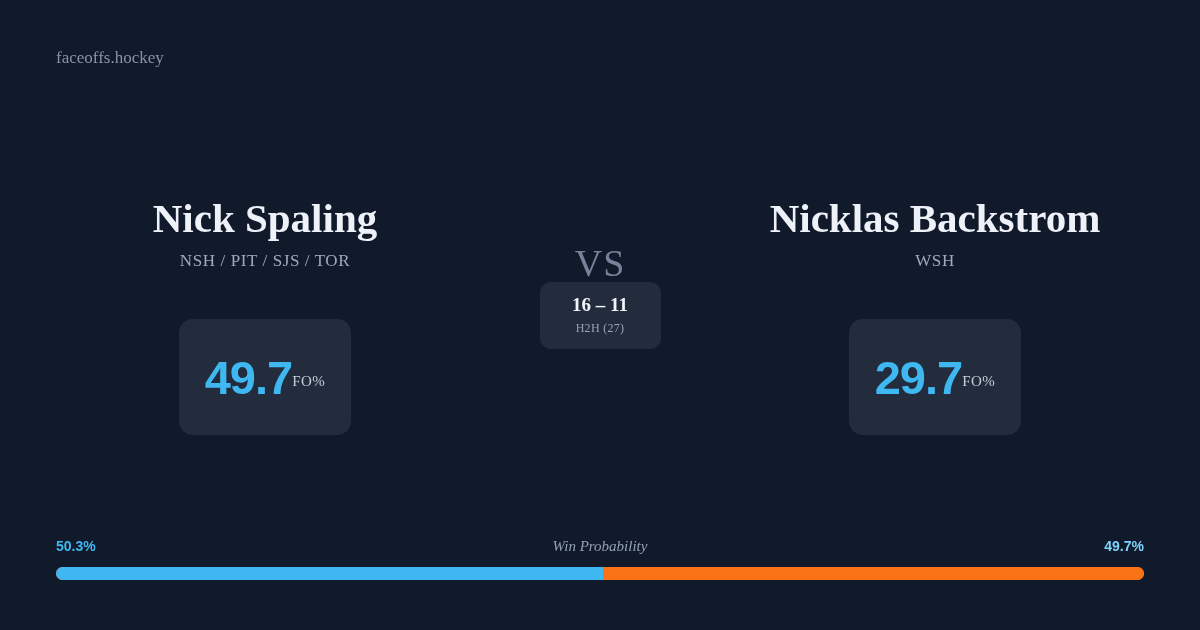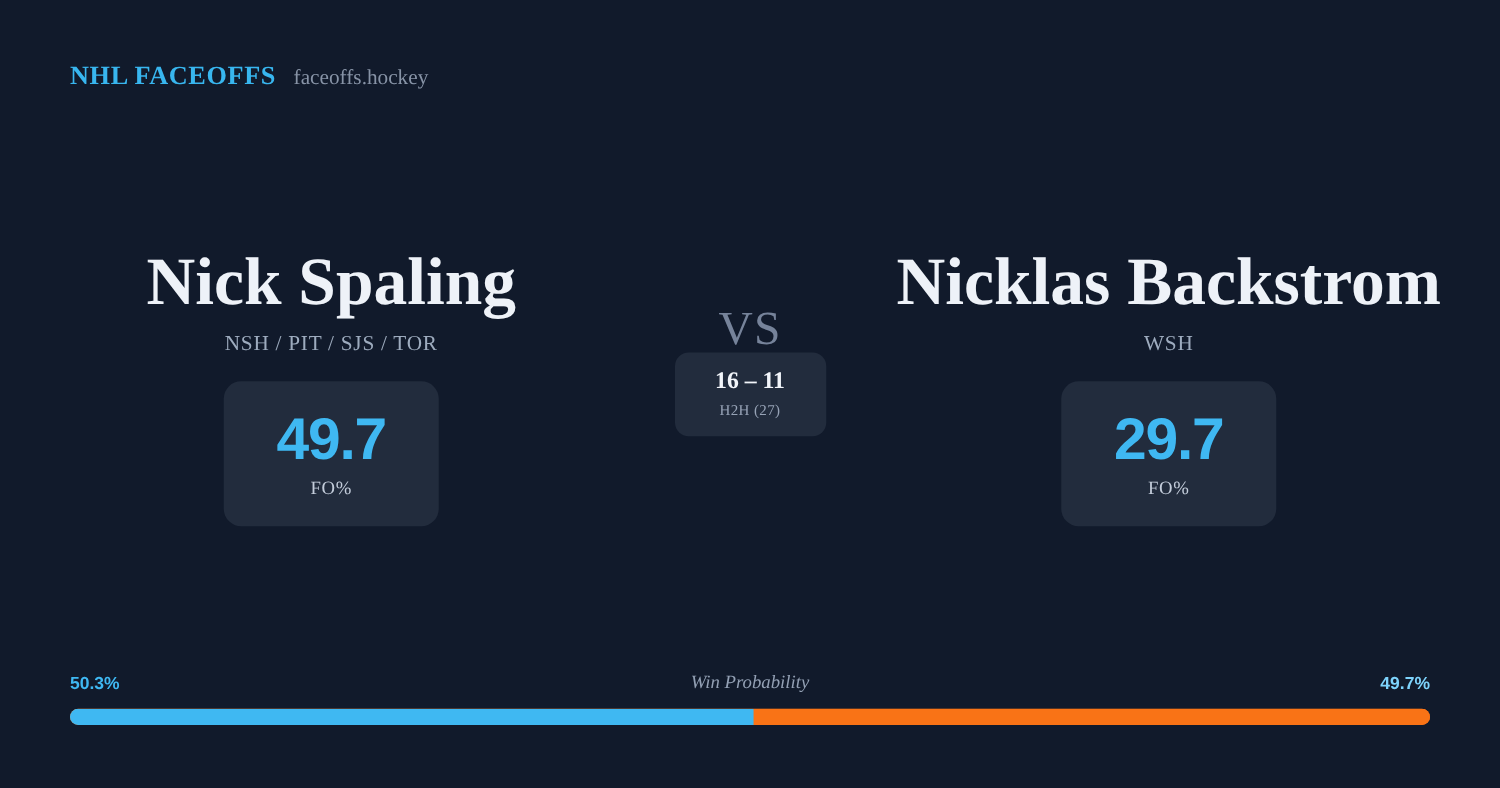--- a/index.html
+++ b/index.html
@@ -53,43 +53,42 @@
   .side {
     width: 470px;
     display: flex;
     flex-direction: column;
     align-items: center;
   }
 
   .player-name {
     font-family: "Liberation Serif", serif;
     font-weight: bold;
-    font-size: 54px;
+    font-size: 41px;
     line-height: 1.08;
     color: #eef2f8;
     white-space: nowrap;
   }
 
   .player-teams {
     margin-top: 11px;
     font-family: "Liberation Serif", serif;
     font-size: 17px;
     letter-spacing: 0.6px;
     color: #9dabbe;
     white-space: nowrap;
   }
 
   .stat-card {
-    margin-top: 20px;
+    margin-top: 48px;
     width: 172px;
     height: 116px;
     border-radius: 14px;
     background: #222c3d;
     display: flex;
-    flex-direction: column;
     align-items: center;
     justify-content: center;
   }
 
   .stat-value {
     font-family: "Liberation Sans", sans-serif;
     font-weight: bold;
     font-size: 47px;
     line-height: 1;
     color: #3fb8f2;
@@ -215,21 +214,20 @@
   .wp-fill-right {
     height: 100%;
     flex: 1 1 auto;
     background: #f97316;
   }
 </style>
 </head>
 <body>
 
 <div class="header">
-  <span class="brand">NHL FACEOFFS</span>
   <span class="site">faceoffs.hockey</span>
 </div>
 
 <div class="matchup">
 
   <div class="side">
     <div class="player-name">Nick Spaling</div>
     <div class="player-teams">NSH / PIT / SJS / TOR</div>
     <div class="stat-card">
       <div class="stat-value">49.7</div>

